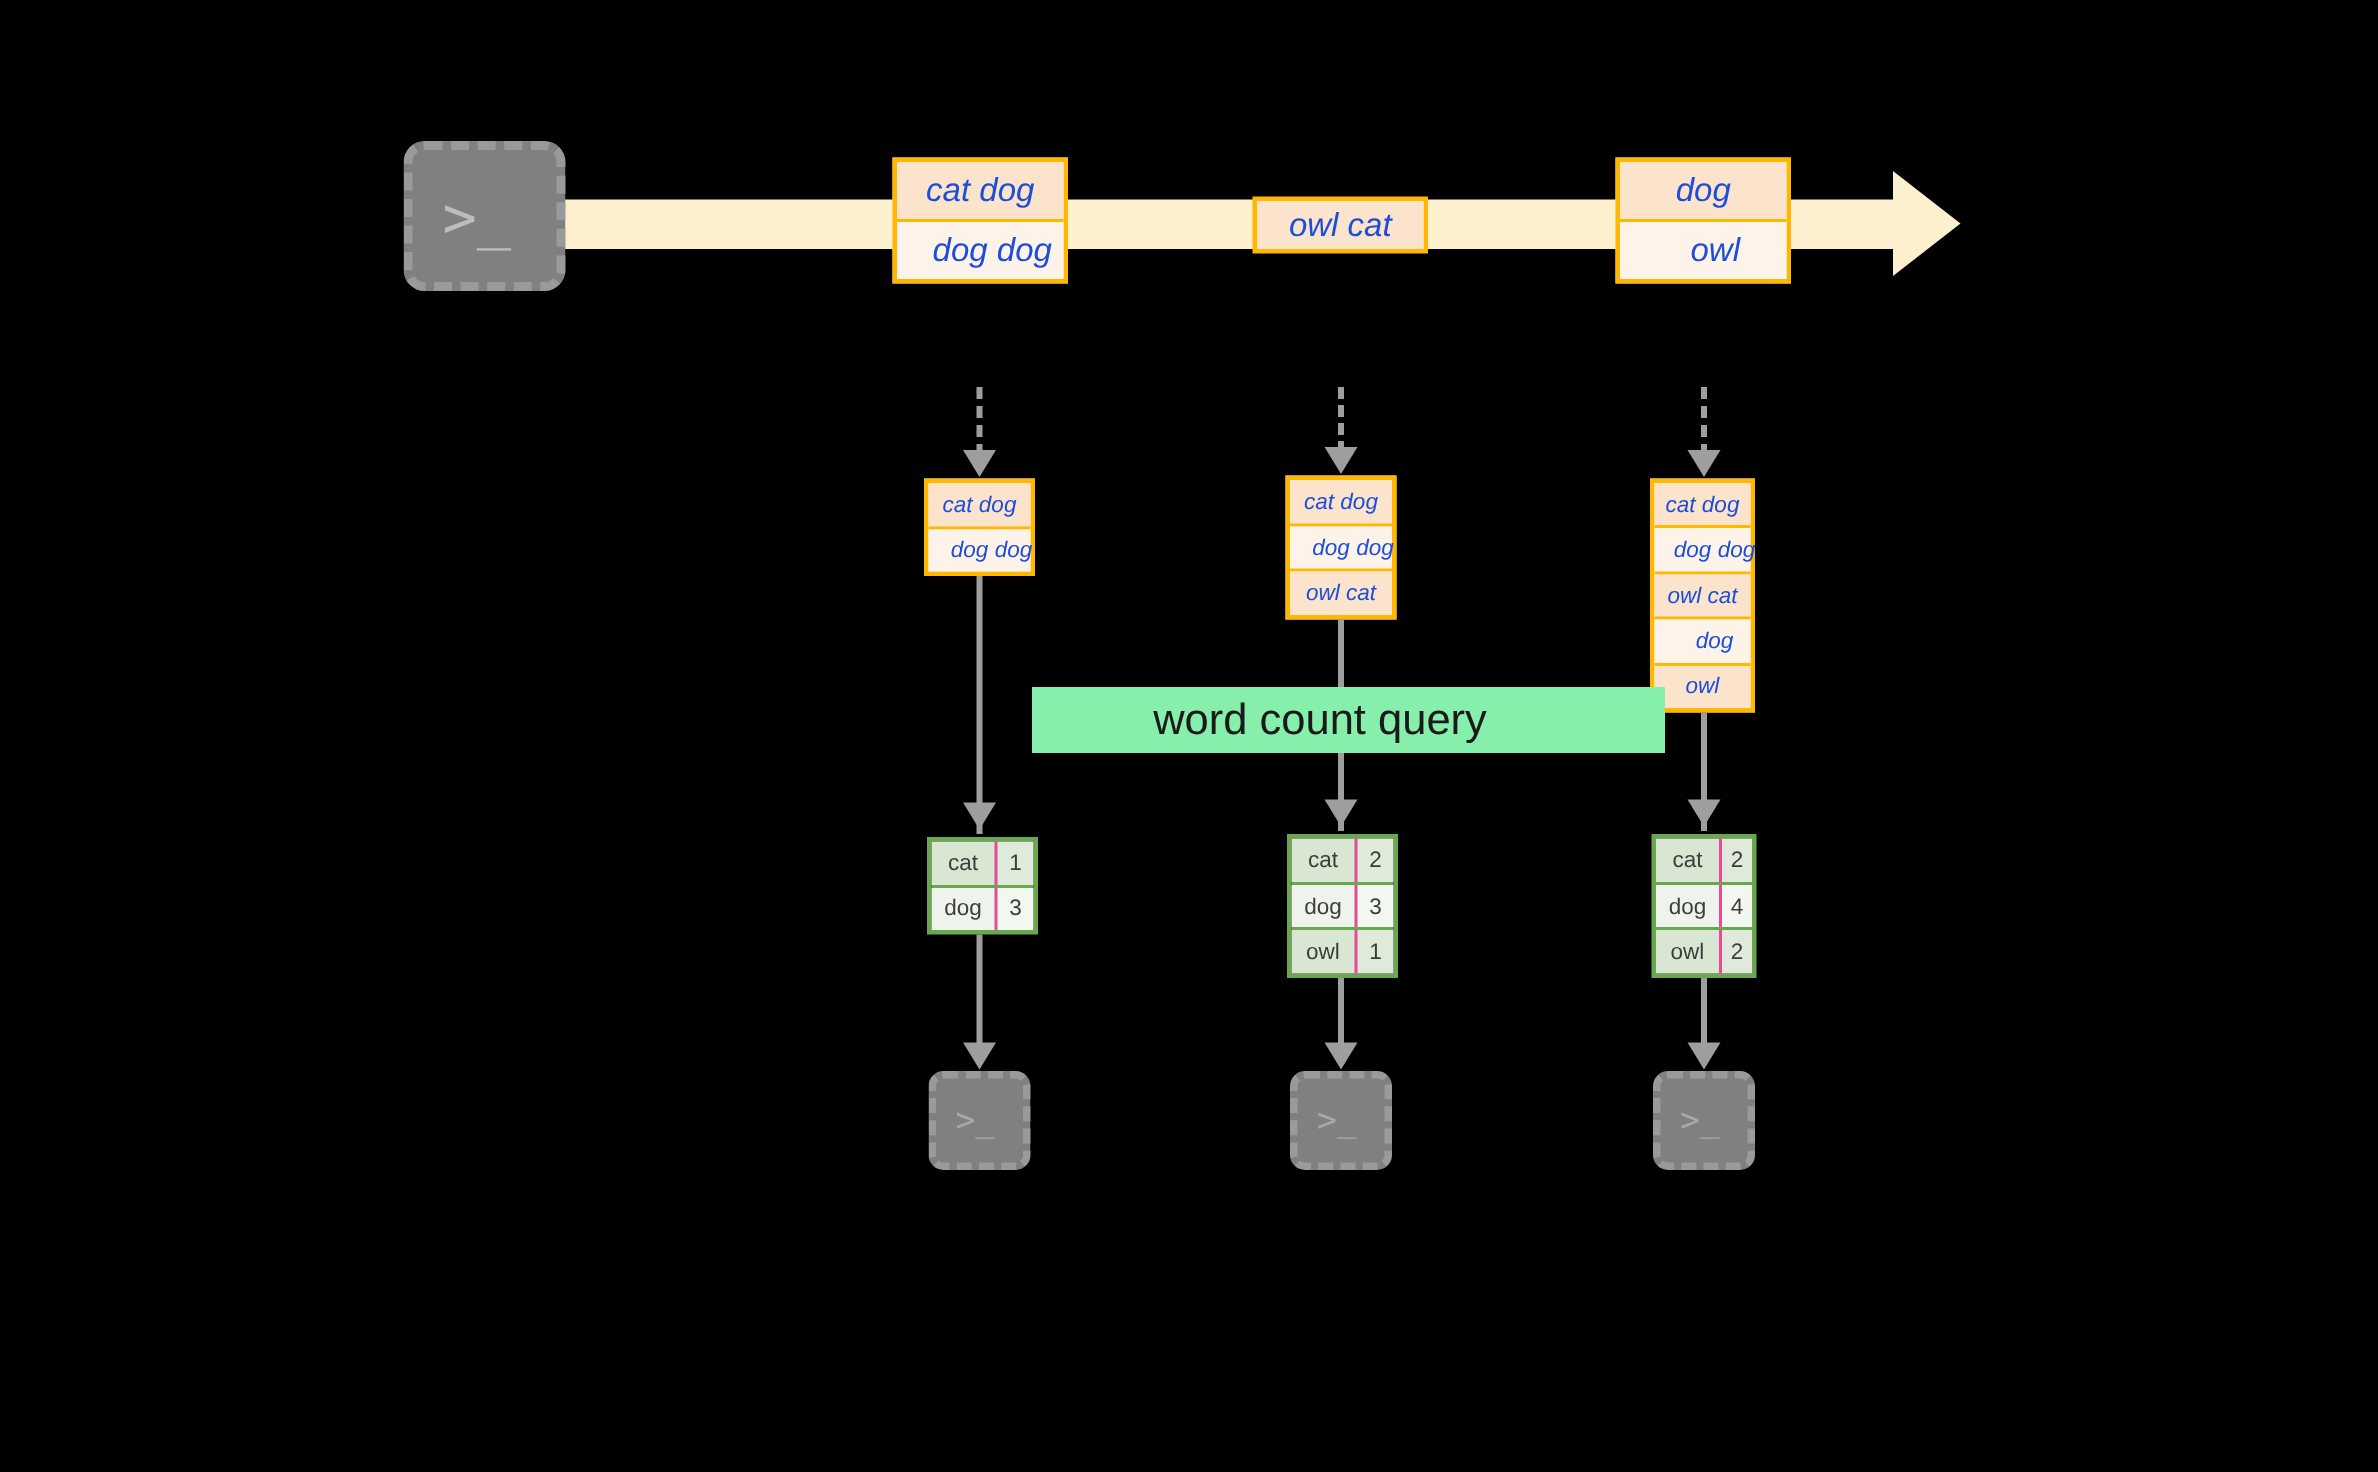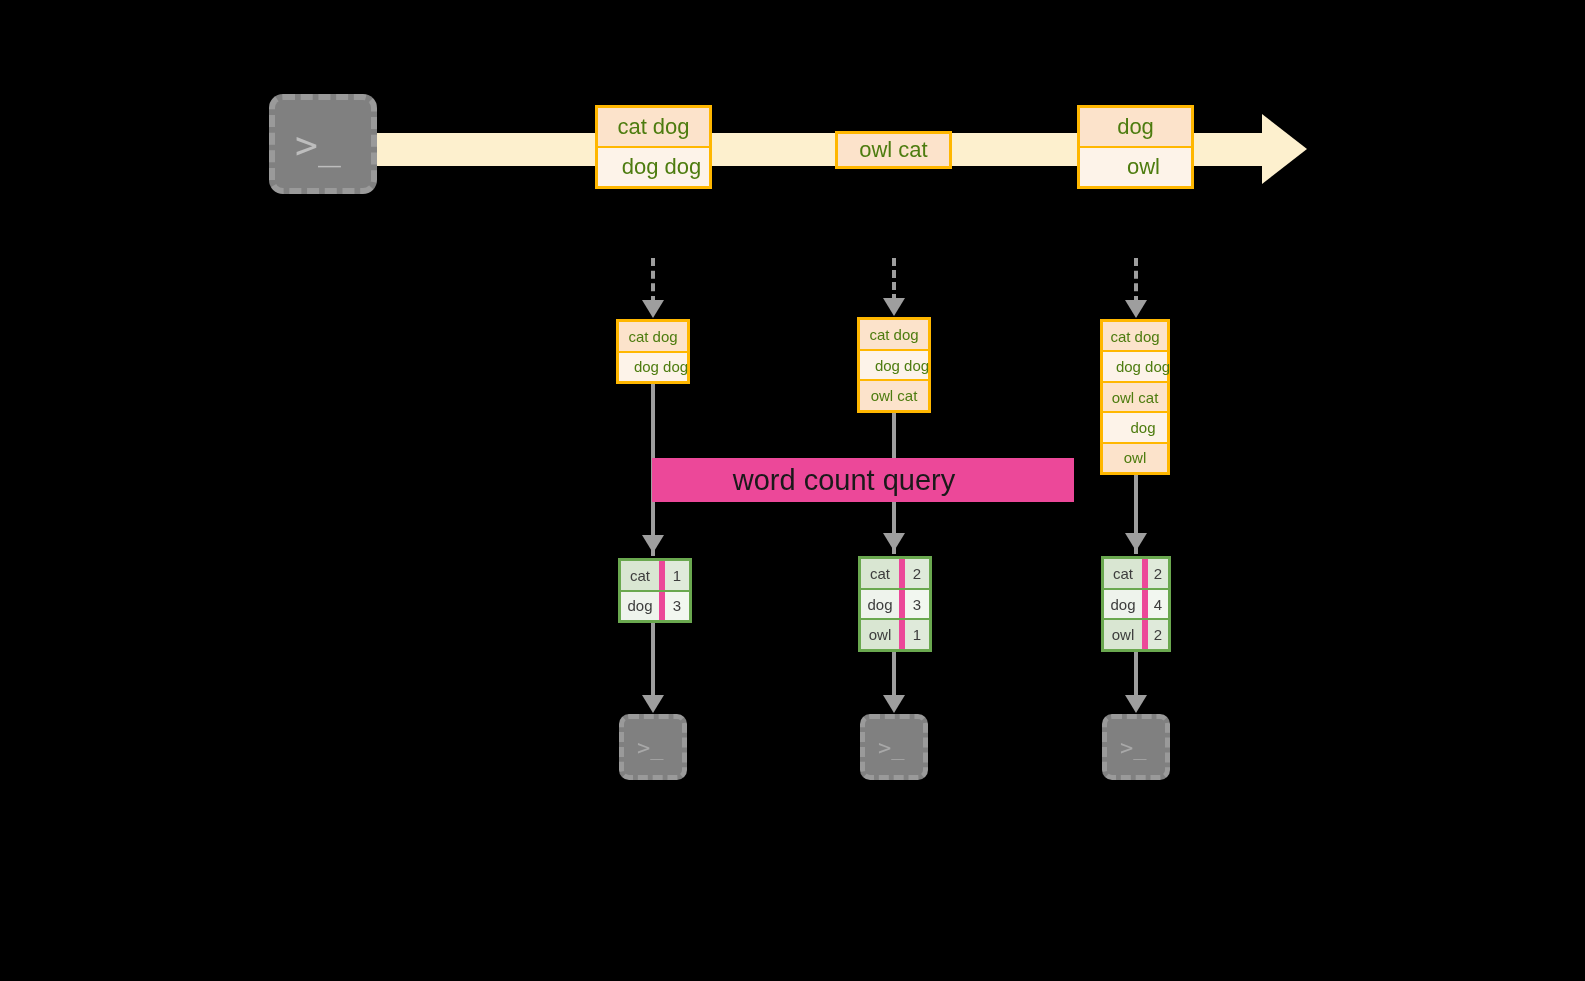--- a/index.html
+++ b/index.html
@@ -84,24 +84,25 @@
     box-sizing: border-box;
     display: flex;
     flex-direction: column;
     background: #fdf2e6;
   }
   .erow {
     flex: 1 1 auto;
     display: flex;
     align-items: center;
     justify-content: center;
-    color: #4d7c0f;
+    color: #1d4ed8;
     box-sizing: border-box;
     border-bottom: 2px solid #ffb700;
     white-space: nowrap;
+    font-style: italic;
   }
   .erow:last-child {
     border-bottom: none;
   }
   .erow.dark  { background: #fce3cb; }
   .erow.light { background: #fdf3e9; padding-left: 16px; }
 
   
   .ebox.top {
     font-size: 22px;
@@ -132,21 +133,21 @@
     display: flex;
     border-bottom: 2px solid #6aa84f;
     box-sizing: border-box;
   }
   .grow:last-child { border-bottom: none; }
   .gcell-word {
     width: 44px;
     display: flex;
     align-items: center;
     justify-content: center;
-    border-right: 6px solid #ec4899;
+    border-right: 2px solid #ec4899;
     color: #3d3d3d;
     box-sizing: border-box;
   }
   .gcell-count {
     flex: 1 1 auto;
     display: flex;
     align-items: center;
     justify-content: center;
     color: #3d3d3d;
     box-sizing: border-box;
@@ -176,25 +177,25 @@
     width: 0;
     height: 0;
     border-left: 11px solid transparent;
     border-right: 11px solid transparent;
     border-top: 18px solid #9e9e9e;
   }
 
   
   .query-label {
     position: absolute;
-    left: 652px;
+    left: 688px;
     top: 458px;
     width: 422px;
     height: 44px;
-    background: #ec4899;
+    background: #86efac;
     display: flex;
     align-items: center;
     justify-content: center;
     color: #1a1a1a;
     font-size: 29px;
     white-space: nowrap;
   }
   .query-label span { padding-right: 38px; }
 </style>
 </head>

